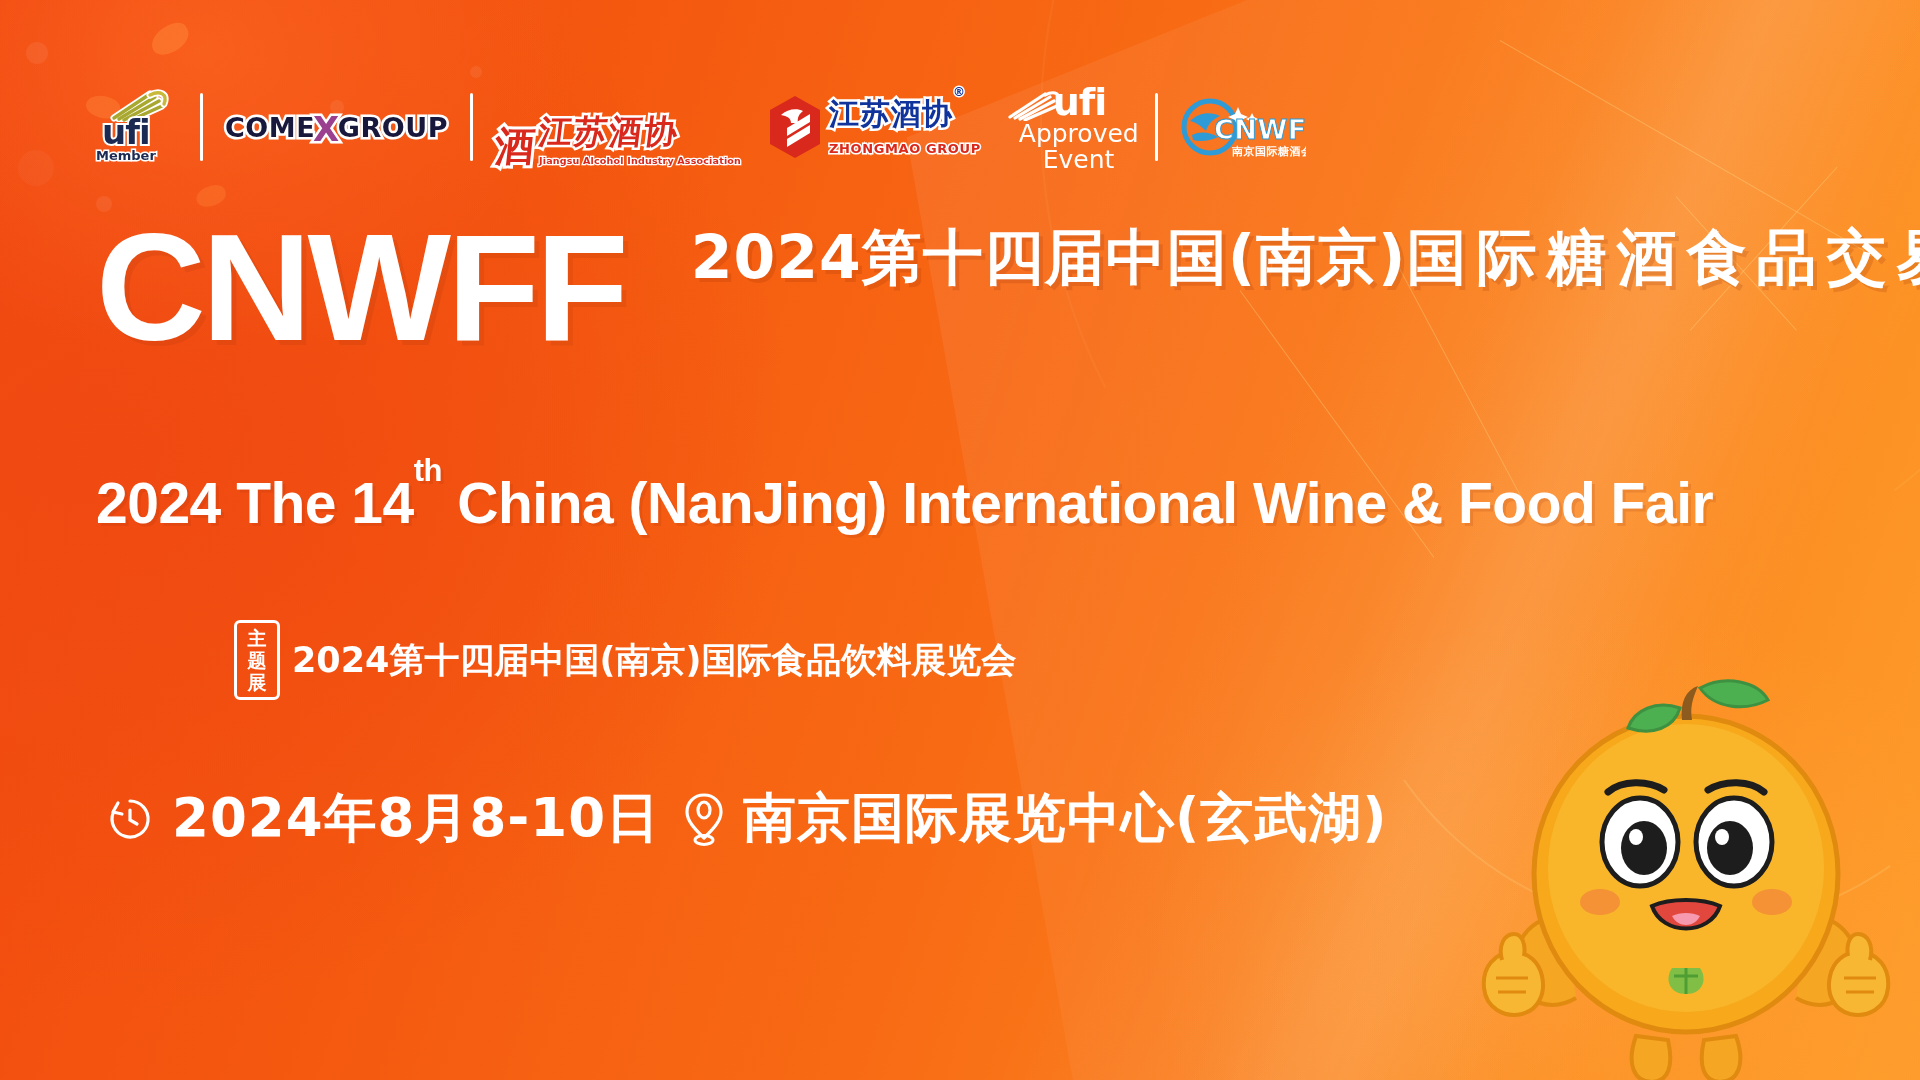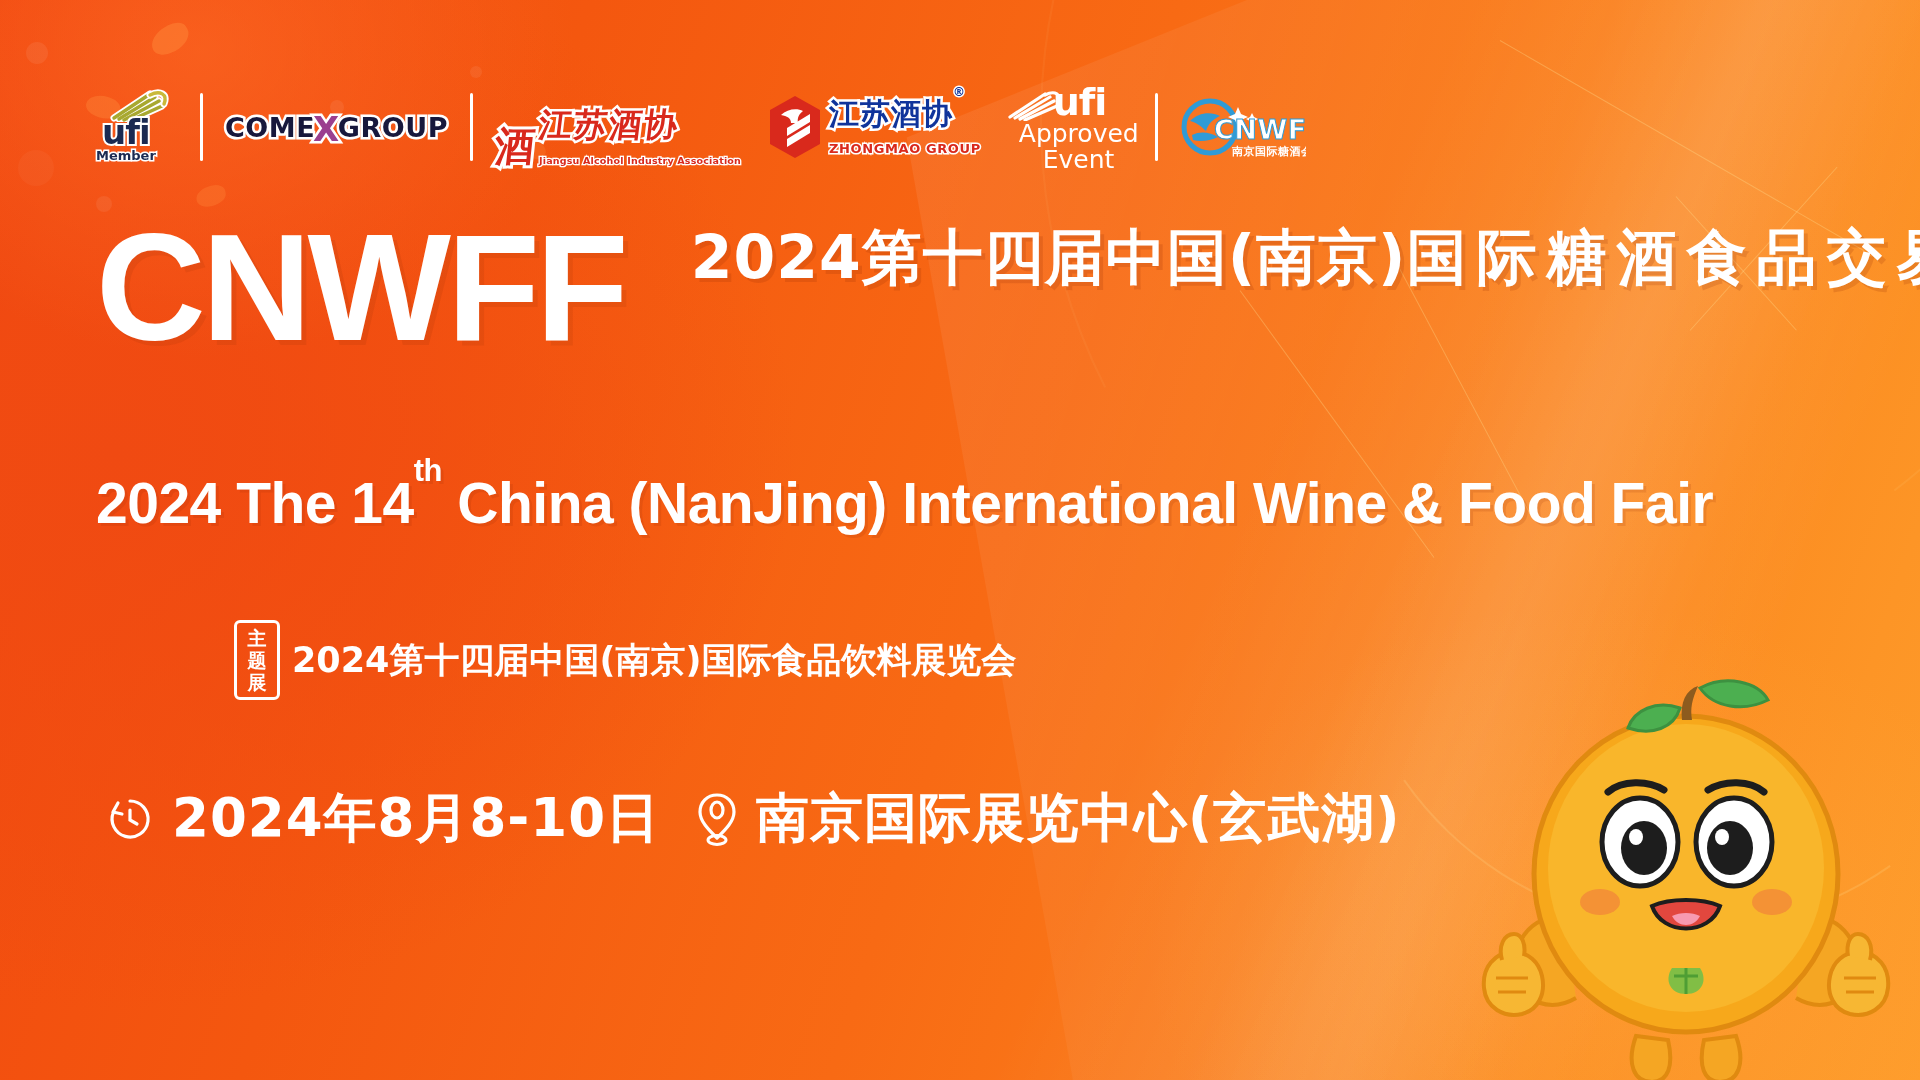--- a/index.html
+++ b/index.html
@@ -111,21 +111,21 @@
   }
   .jsa-right { display:flex; flex-direction:column; align-items:flex-start; }
   .jsa-cn {
     font-family:"DejaVu Serif",serif; font-weight:bold; font-size:33px;
     color:#d9291c; -webkit-text-stroke:5px #fff; paint-order:stroke fill;
     letter-spacing:2px; line-height:1.05; transform:skewX(-7deg);
   }
   .jsa-en {
     font-family:"DejaVu Sans",sans-serif; font-weight:bold; font-size:9.5px;
     color:#d9291c; -webkit-text-stroke:2.6px #fff; paint-order:stroke fill;
-    letter-spacing:0.2px; margin-top:12px; white-space:nowrap;
+    letter-spacing:0.2px; margin-top:5px; white-space:nowrap;
   }
 
   
   .zm { display:flex; align-items:center; gap:6px; }
   .zm-mark { width:56px; height:64px; }
   .zm-txt { display:flex; flex-direction:column; align-items:flex-start; }
   .zm-cn {
     position:relative;
     font-family:"DejaVu Sans",sans-serif; font-weight:bold; font-size:30px;
     color:#10349b; -webkit-text-stroke:5px #fff; paint-order:stroke fill;
@@ -202,21 +202,21 @@
   .theme-lines { display:flex; flex-direction:column; justify-content:center; }
   .theme-line {
     font-family:"DejaVu Sans","Liberation Sans",sans-serif;
     font-weight:bold; font-size:35px; line-height:1.38;
     color:#ffffff; white-space:nowrap; letter-spacing:0px;
   }
 
   
   #infoRow {
     position:absolute; top:783px; left:104px;
-    display:flex; align-items:center; gap:34px;
+    display:flex; align-items:center; gap:21px;
   }
   .info-item { display:flex; align-items:center; gap:16px; }
   .info-text {
     font-family:"DejaVu Sans","Liberation Sans",sans-serif;
     font-weight:bold; font-size:53px; color:#ffffff; white-space:nowrap;
     letter-spacing:1px;
   }
 
   
   #mascot { position:absolute; right:24px; bottom:-6px; width:420px; height:470px; }

